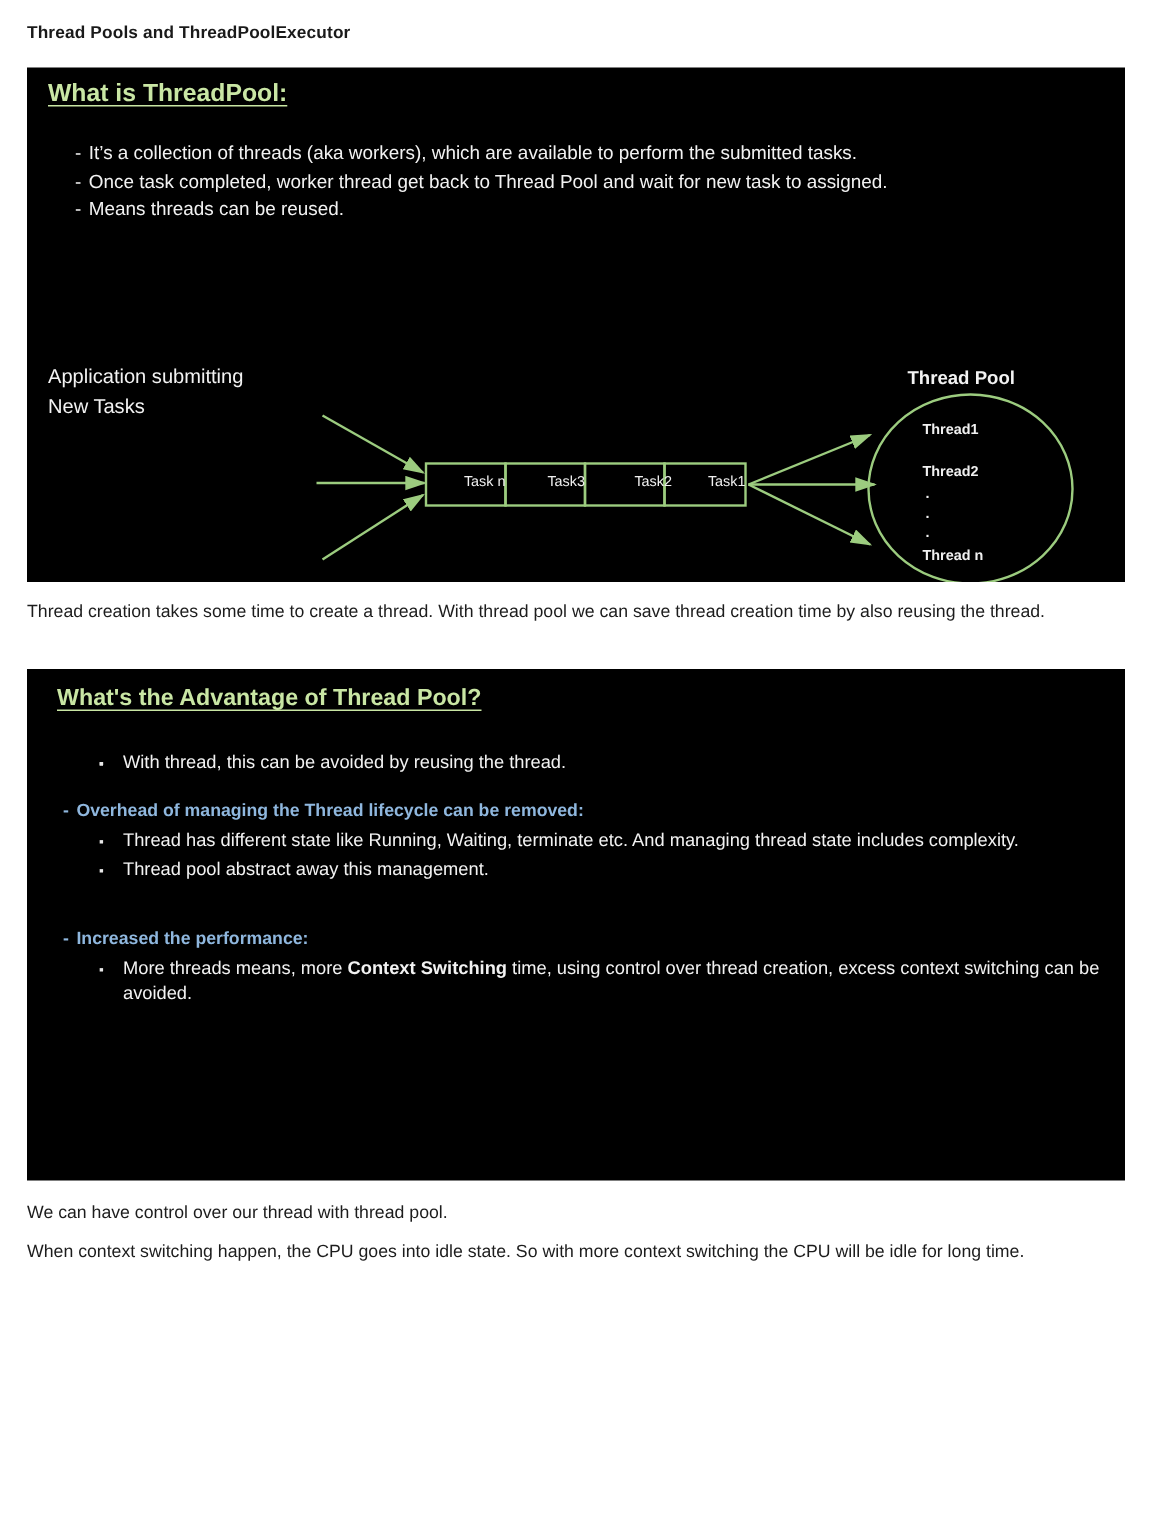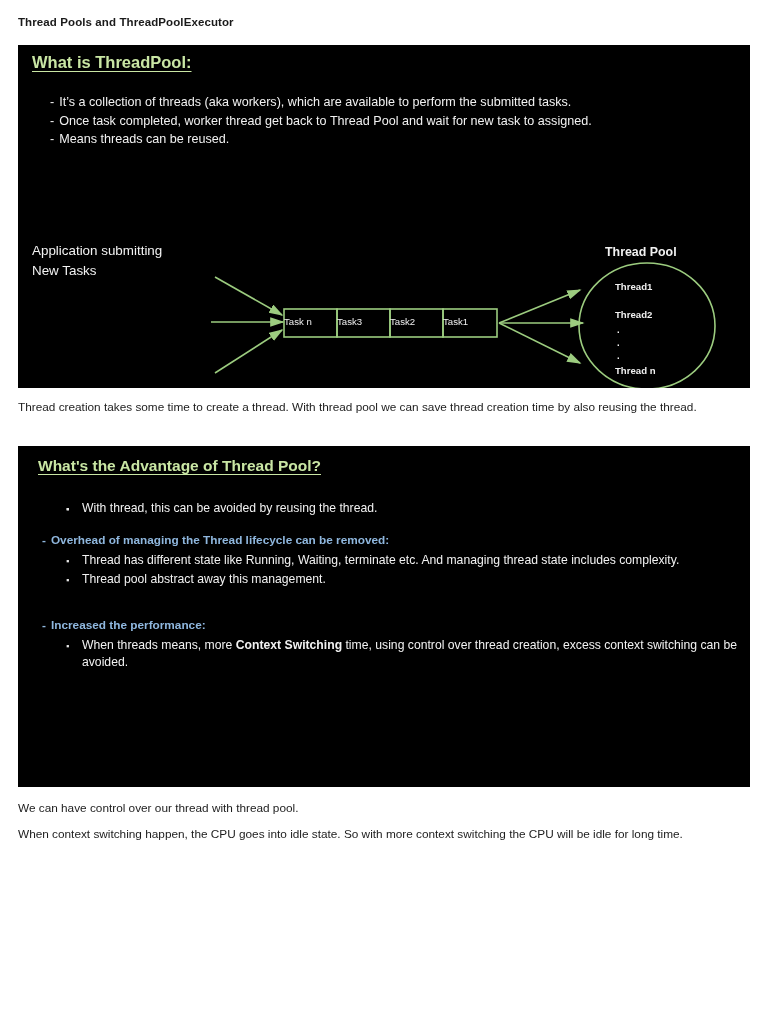--- a/index.html
+++ b/index.html
@@ -86,21 +86,21 @@
   }
   #threadpool-label {
     left: 587px; top: 52px;
     font-size: 12.4px;
     font-weight: bold;
   }
   .task-cell-text {
     position: absolute;
     color: #f0f0f0;
     font-size: 9.6px;
-    text-align: left;
+    text-align: right;
     white-space: nowrap;
   }
   .pool-thread-text {
     position: absolute;
     color: #f0f0f0;
     font-size: 9.6px;
     font-weight: bold;
     white-space: nowrap;
   }
   .pool-dot {
@@ -267,21 +267,21 @@
         <div class="p2-sub">
           <span class="sq">▪</span><span>Thread pool abstract away this management.</span>
         </div>
       </div>
 
       <div class="p2-group">
         <div class="p2-head">
           <span class="dash">-</span><span>Increased the performance:</span>
         </div>
         <div class="p2-sub">
-          <span class="sq">▪</span><span>When threads means, more </span><b>Context Switching</b><span> time, using control over thread creation, excess context switching can be avoided.</span>
+          <span class="sq">▪</span><span>More threads means, more </span><b>Context Switching</b><span> time, using control over thread creation, excess context switching can be avoided.</span>
         </div>
       </div>
 
     </div>
   </div>
 
   <div class="para" id="para-2">We can have control over our thread with thread pool.</div>
   <div class="para" id="para-3">When context switching happen, the CPU goes into idle state. So with more context switching the CPU will be idle for long time.</div>
 
 </div>

